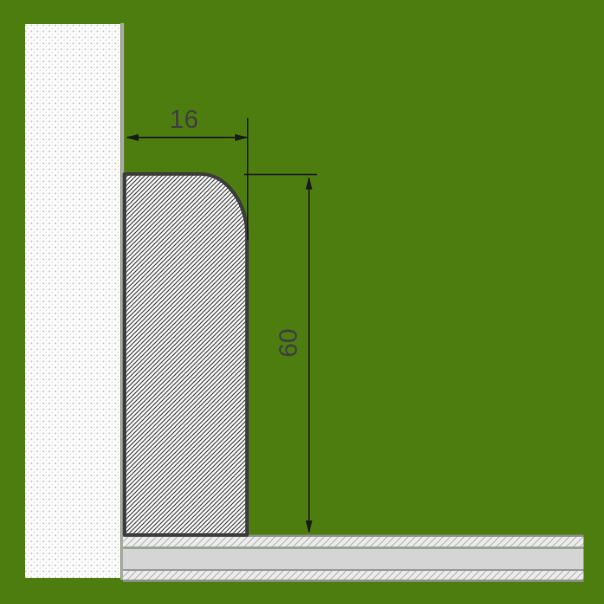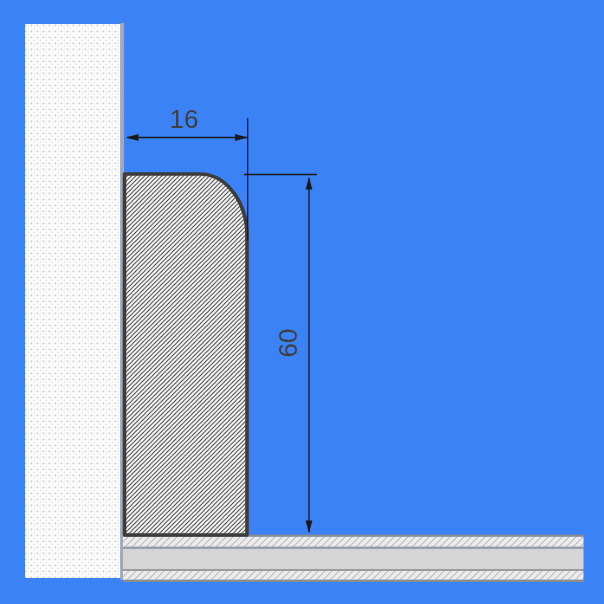--- a/index.html
+++ b/index.html
@@ -4,21 +4,21 @@
 <style>
   html, body {
     margin: 0;
     padding: 0;
     background: #ffffff;
   }
   .stage {
     position: relative;
     width: 604px;
     height: 604px;
-    background: #3b82f6;
+    background: #4d7c0f;
     overflow: hidden;
     font-family: "Liberation Sans", sans-serif;
     text-decoration: underline;
   }
   .stage svg {
     position: absolute;
     left: 0;
     top: 0;
     display: block;
   }

